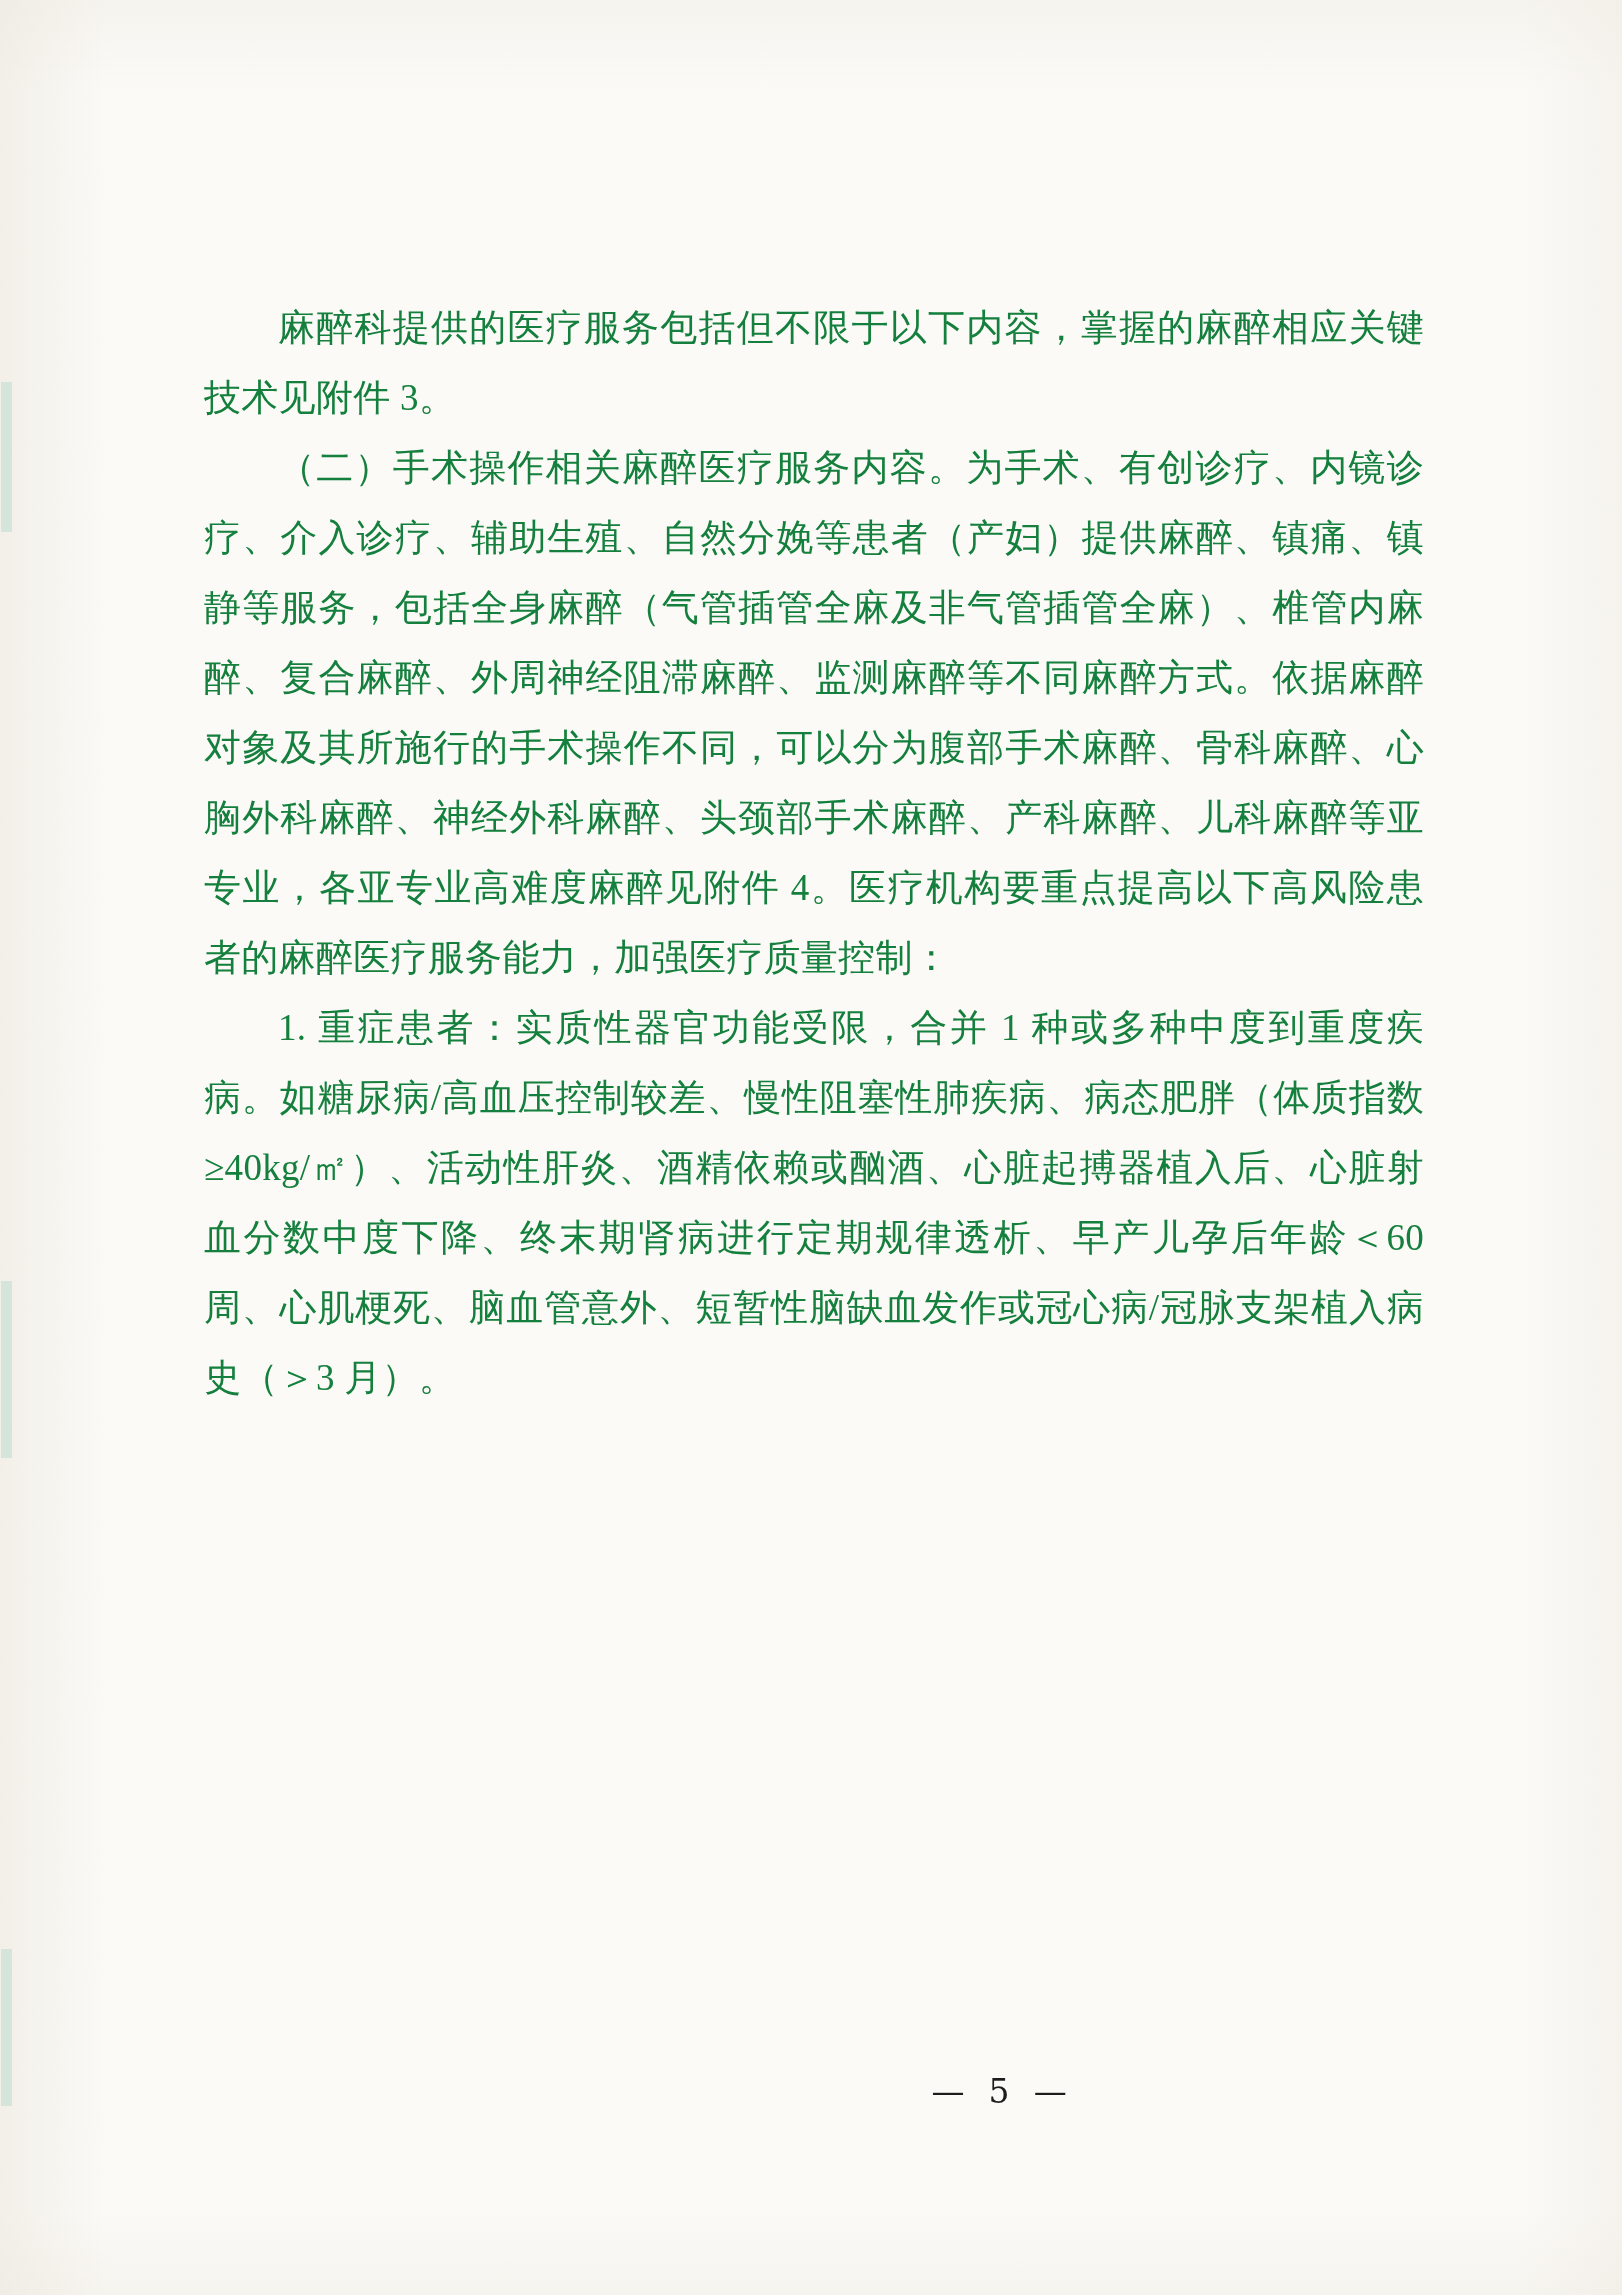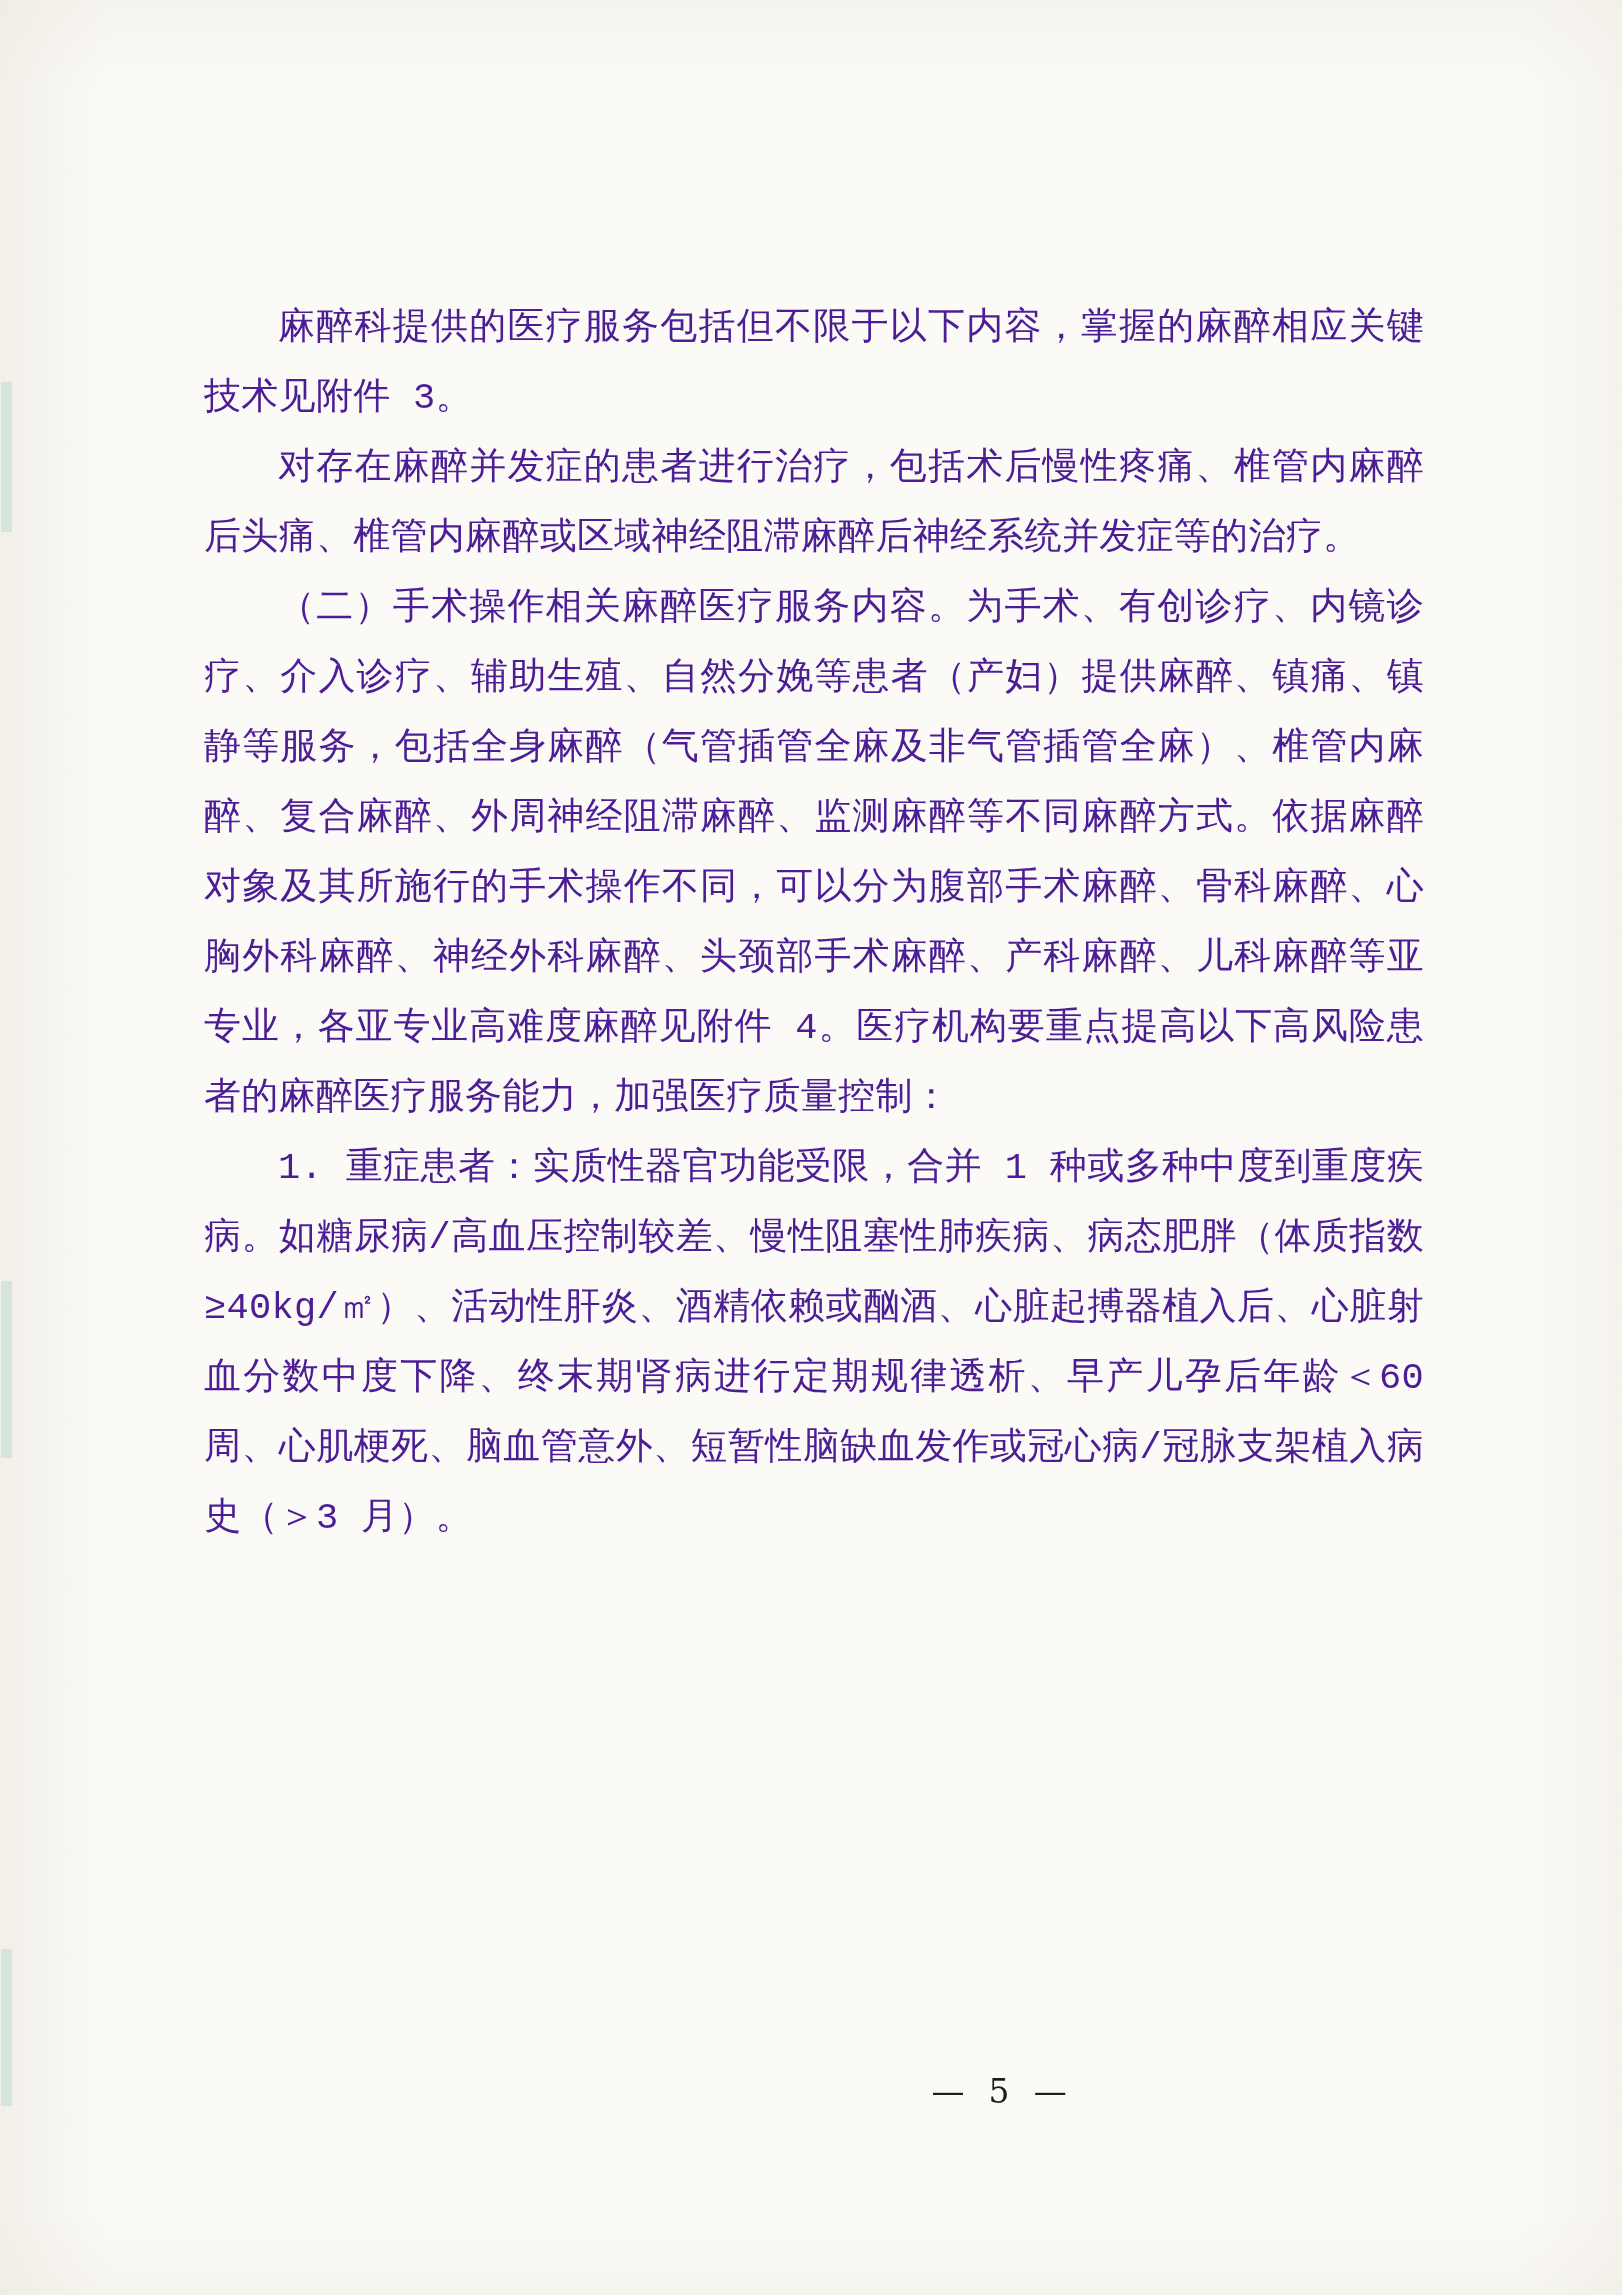--- a/index.html
+++ b/index.html
@@ -46,26 +46,26 @@
   .content {
     position: absolute;
     left: 204px;
     top: 293px;
     width: 1220px;
   }
   p.para {
     margin: 0;
     font-size: 37px;
     line-height: 70px;
-    color: #4c1d95;
+    color: #15803d;
     text-align: justify;
     text-justify: inter-ideograph;
     letter-spacing: 0.3px;
     text-indent: 0;
-    font-family: Liberation Mono, monospace;
+    font-family: Liberation Serif, serif;
   }
   p.para.indent {
     text-indent: 74px;
   }
   .footer {
     position: absolute;
     left: 0;
     top: 2072px;
     width: 1623px;
     text-align: center;
@@ -93,21 +93,20 @@
   <div class="paper-tint"></div>
 
   <div class="edge-marks">
     <span style="top:382px;height:150px;"></span>
     <span style="top:1281px;height:177px;"></span>
     <span style="top:1949px;height:157px;"></span>
   </div>
 
   <div class="content">
     <p class="para indent">麻醉科提供的医疗服务包括但不限于以下内容，掌握的麻醉相应关键技术见附件 3。</p>
-    <p class="para indent">对存在麻醉并发症的患者进行治疗，包括术后慢性疼痛、椎管内麻醉后头痛、椎管内麻醉或区域神经阻滞麻醉后神经系统并发症等的治疗。</p>
     <p class="para indent">（二）手术操作相关麻醉医疗服务内容。为手术、有创诊疗、内镜诊疗、介入诊疗、辅助生殖、自然分娩等患者（产妇）提供麻醉、镇痛、镇静等服务，包括全身麻醉（气管插管全麻及非气管插管全麻）、椎管内麻醉、复合麻醉、外周神经阻滞麻醉、监测麻醉等不同麻醉方式。依据麻醉对象及其所施行的手术操作不同，可以分为腹部手术麻醉、骨科麻醉、心胸外科麻醉、神经外科麻醉、头颈部手术麻醉、产科麻醉、儿科麻醉等亚专业，各亚专业高难度麻醉见附件 4。医疗机构要重点提高以下高风险患者的麻醉医疗服务能力，加强医疗质量控制：</p>
     <p class="para indent">1. 重症患者：实质性器官功能受限，合并 1 种或多种中度到重度疾病。如糖尿病/高血压控制较差、慢性阻塞性肺疾病、病态肥胖（体质指数≥40kg/㎡）、活动性肝炎、酒精依赖或酗酒、心脏起搏器植入后、心脏射血分数中度下降、终末期肾病进行定期规律透析、早产儿孕后年龄＜60 周、心肌梗死、脑血管意外、短暂性脑缺血发作或冠心病/冠脉支架植入病史（＞3 月）。</p>
   </div>
 
   <div class="footer">
     <span class="page-number">— 5 —</span>
   </div>
 
   <div class="noise"></div>
 </div>

